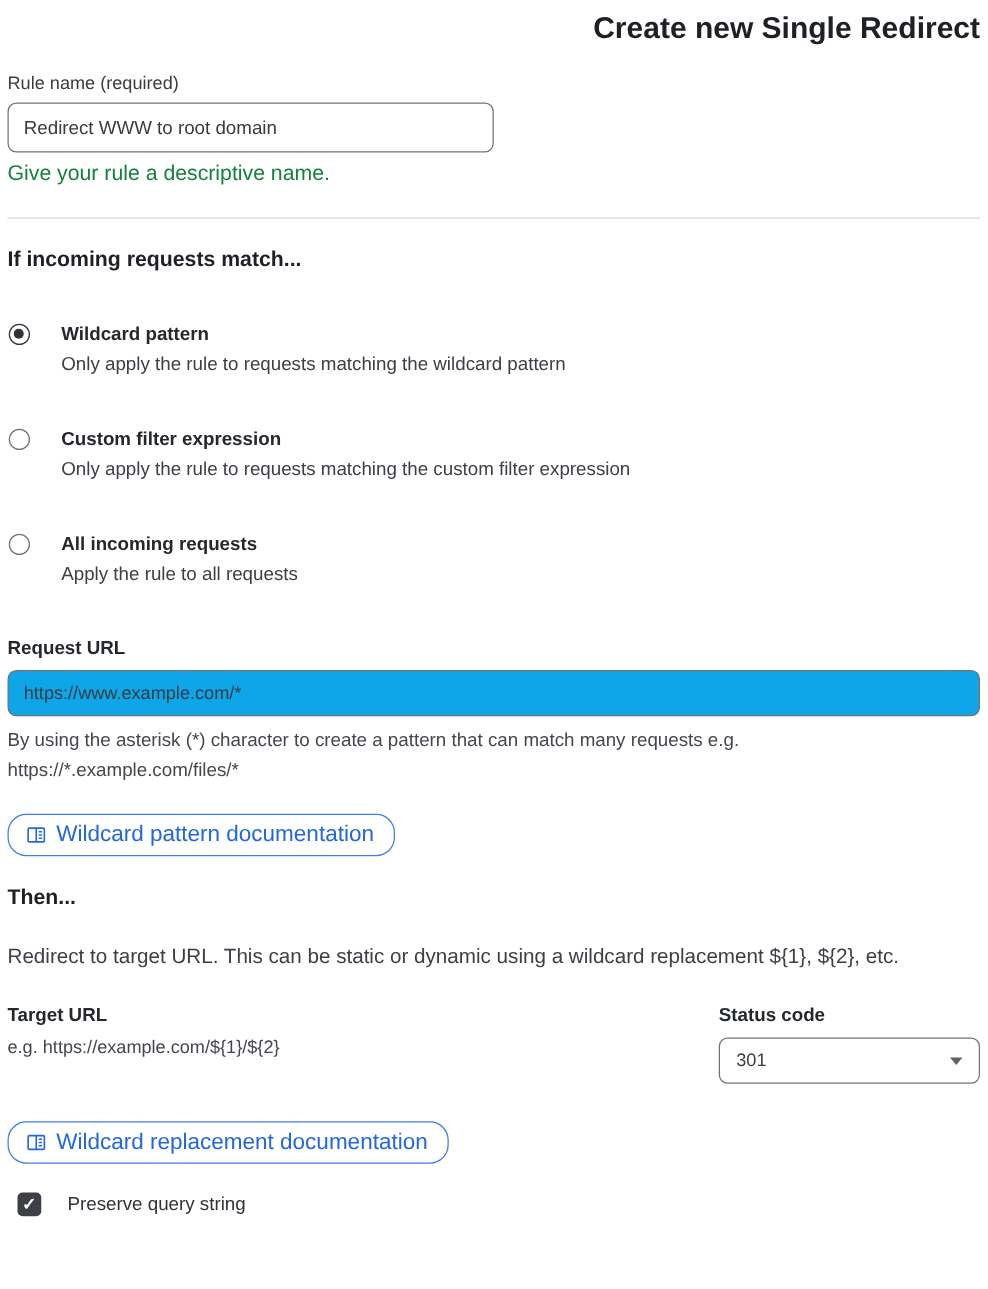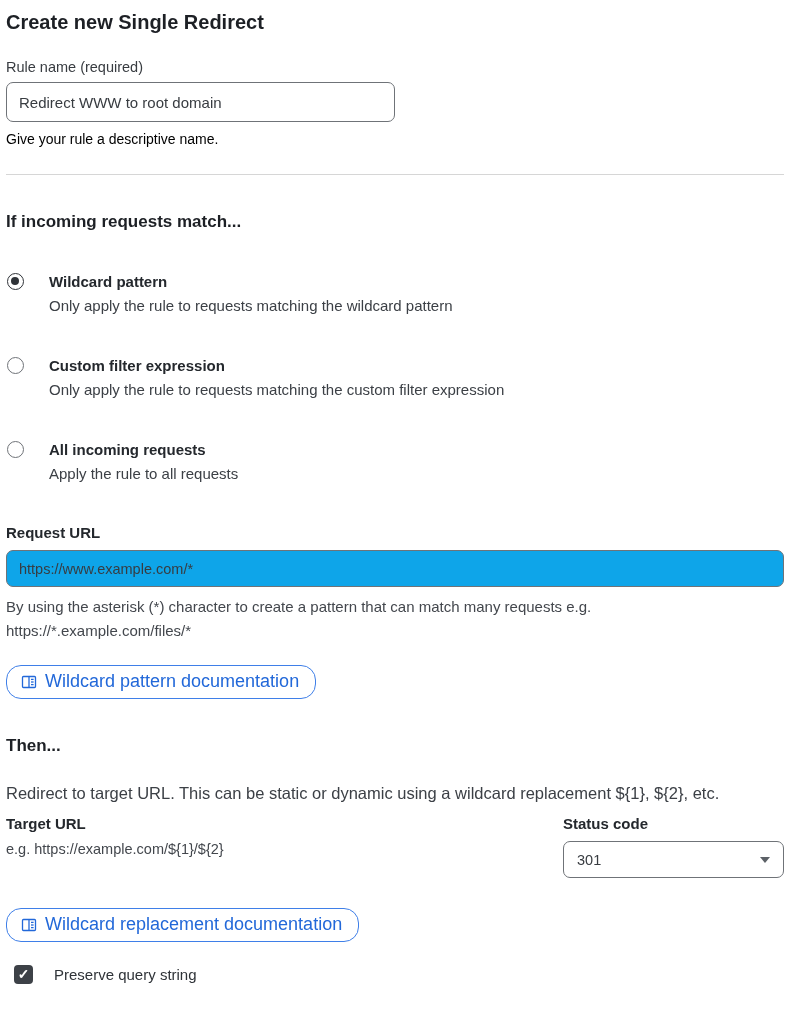--- a/index.html
+++ b/index.html
@@ -5,25 +5,26 @@
   * { box-sizing: border-box; margin: 0; padding: 0; }
   html, body { width: 790px; height: 1031px; }
   body {
     font-family: "Liberation Sans", sans-serif;
     background: #ffffff;
     color: #2f3338;
     padding: 8px 6px 0 6px;
     overflow: hidden;
   }
   .page-title {
-    font-size: 20px;
+    font-size: 24px;
     line-height: 25px;
     font-weight: 700;
     color: #1d2025;
     margin-top: 2px;
+    text-align: right;
   }
   .field-label {
     font-size: 14.5px;
     color: #383c41;
     margin-top: 24px;
     margin-bottom: 7px;
   }
   .text-input {
     display: block;
     width: 389px;
@@ -31,36 +32,36 @@
     border: 1px solid #6f7378;
     border-radius: 7px;
     padding: 0 12px;
     font-family: "Liberation Sans", sans-serif;
     font-size: 15px;
     color: #383c41;
     background: #fff;
     outline: none;
   }
   .helper-text {
-    font-size: 14px;
-    color: #000000;
+    font-size: 17px;
+    color: #15803d;
     margin-top: 7px;
     line-height: 20px;
   }
   .divider {
     border: none;
     border-top: 1px solid #d6d6d6;
     margin-top: 25px;
   }
   .section-heading {
     font-size: 17px;
     line-height: 21px;
     font-weight: 700;
     color: #1d2025;
-    margin-top: 36px;
+    margin-top: 22px;
   }
   .radio-group { margin-top: 40px; }
   .radio-item {
     display: flex;
     align-items: flex-start;
     margin-bottom: 40px;
     cursor: pointer;
   }
   .radio-circle {
     flex: 0 0 auto;
@@ -136,22 +137,22 @@
   }
   .doc-button svg { display: block; }
   .then-paragraph {
     font-size: 16.5px;
     color: #3c4046;
     line-height: 22px;
     margin-top: 26px;
   }
   .target-row {
     display: flex;
-    gap: 12px;
-    margin-top: 11px;
+    gap: 24px;
+    margin-top: 28px;
   }
   .target-col { flex: 0 0 545px; }
   .status-col { flex: 1; }
   .fake-select {
     display: flex;
     align-items: center;
     justify-content: space-between;
     height: 37px;
     border: 1px solid #6f7378;
     border-radius: 7px;

